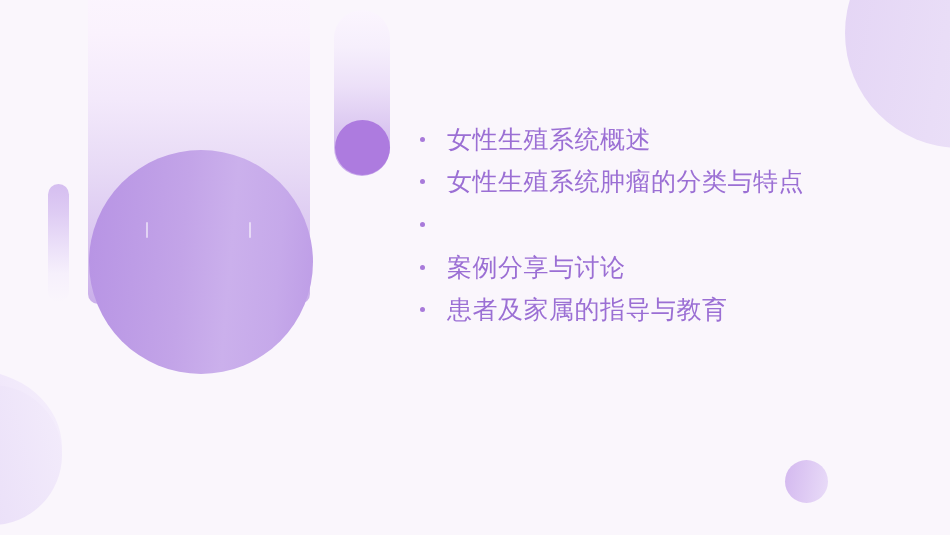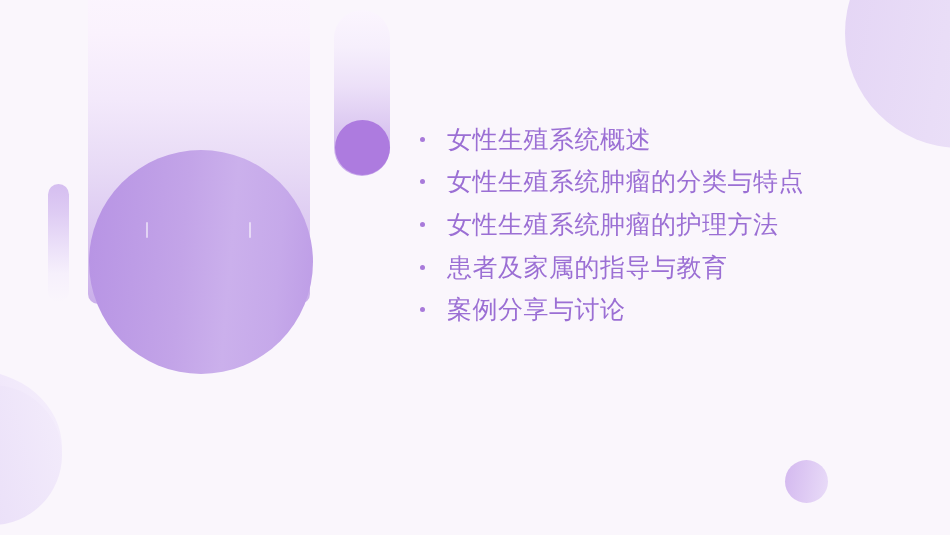--- a/index.html
+++ b/index.html
@@ -195,25 +195,24 @@
     <li>
       <span class="bullet-dot"></span>
       <span class="bullet-text">女性生殖系统概述</span>
     </li>
     <li>
       <span class="bullet-dot"></span>
       <span class="bullet-text">女性生殖系统肿瘤的分类与特点</span>
     </li>
     <li>
       <span class="bullet-dot"></span>
-      <span class="bullet-text">女性生殖系统肿瘤的护理方法</span>
+    </li>
+    <li>
+      <span class="bullet-dot"></span>
+      <span class="bullet-text">案例分享与讨论</span>
     </li>
     <li>
       <span class="bullet-dot"></span>
       <span class="bullet-text">患者及家属的指导与教育</span>
     </li>
-    <li>
-      <span class="bullet-dot"></span>
-      <span class="bullet-text">案例分享与讨论</span>
-    </li>
   </ul>
 
 </div>
 
 </body></html>

